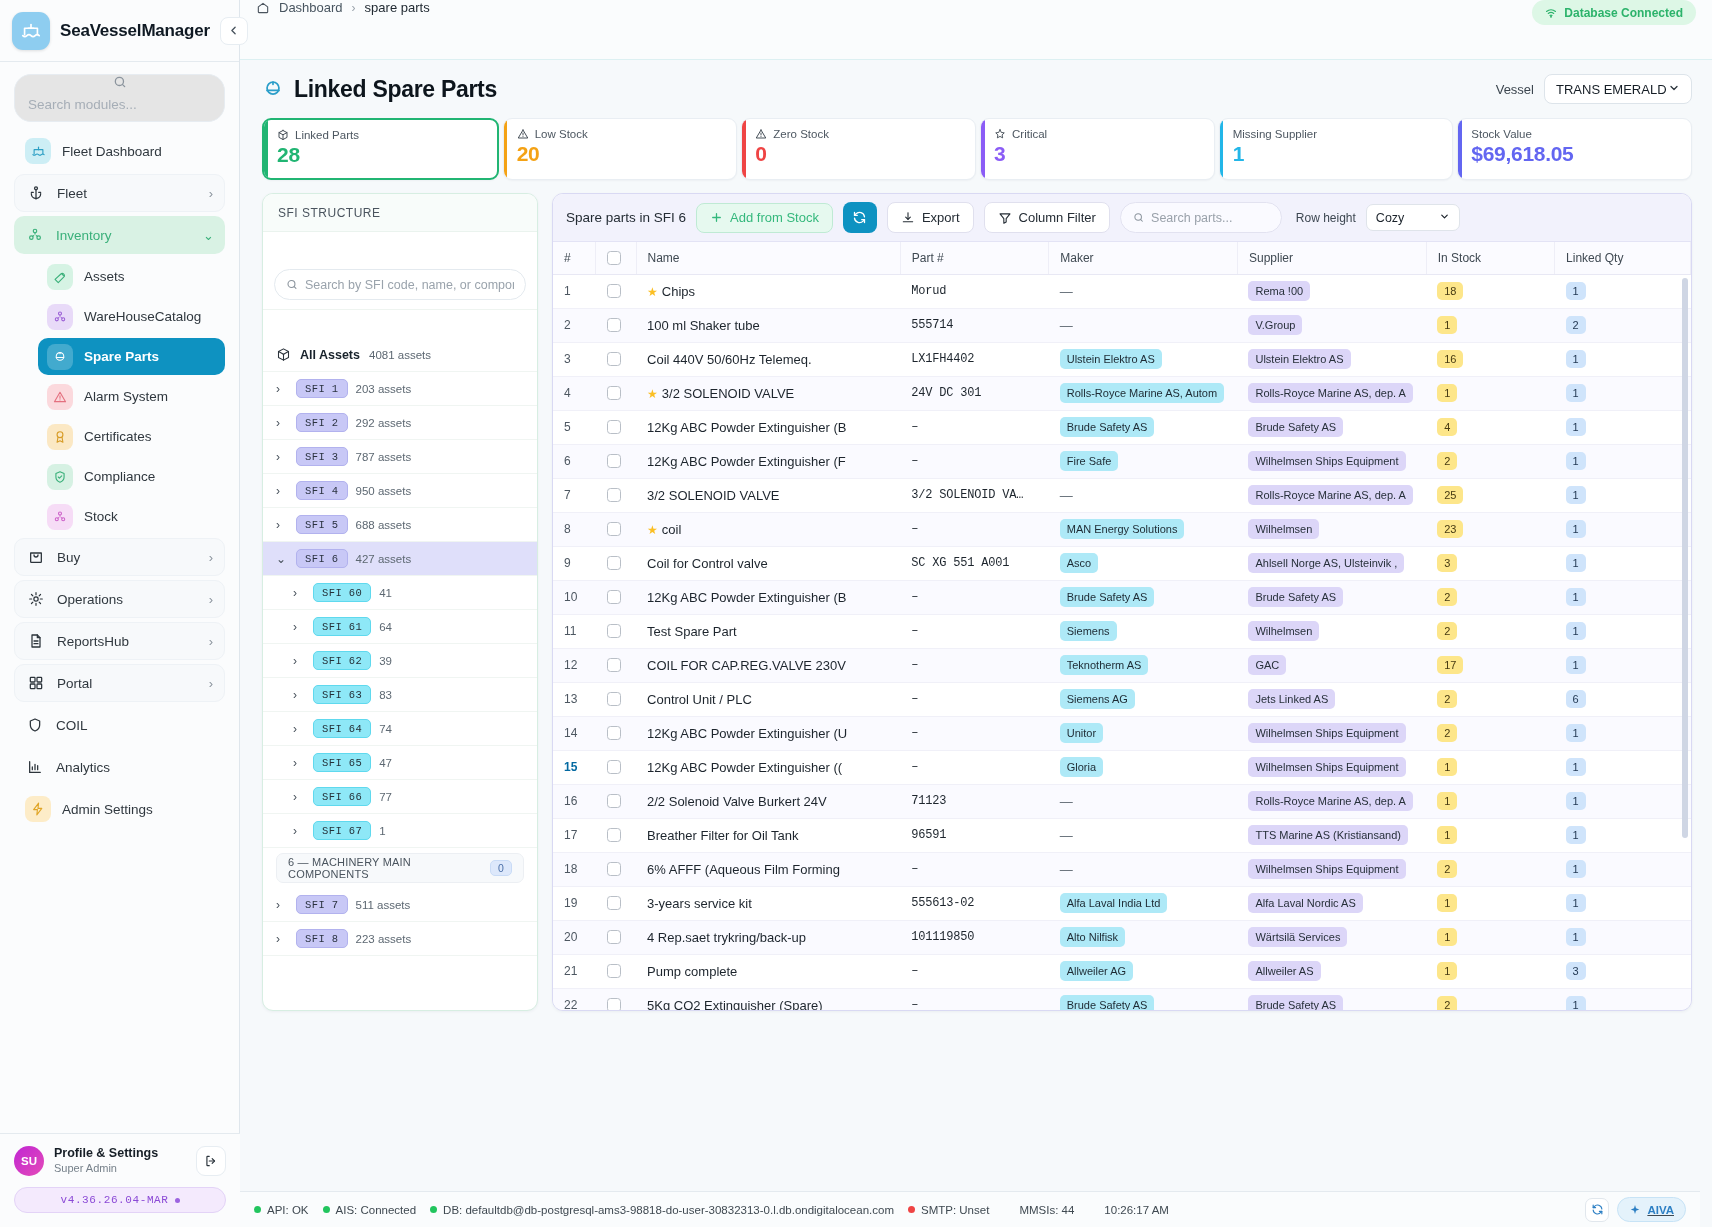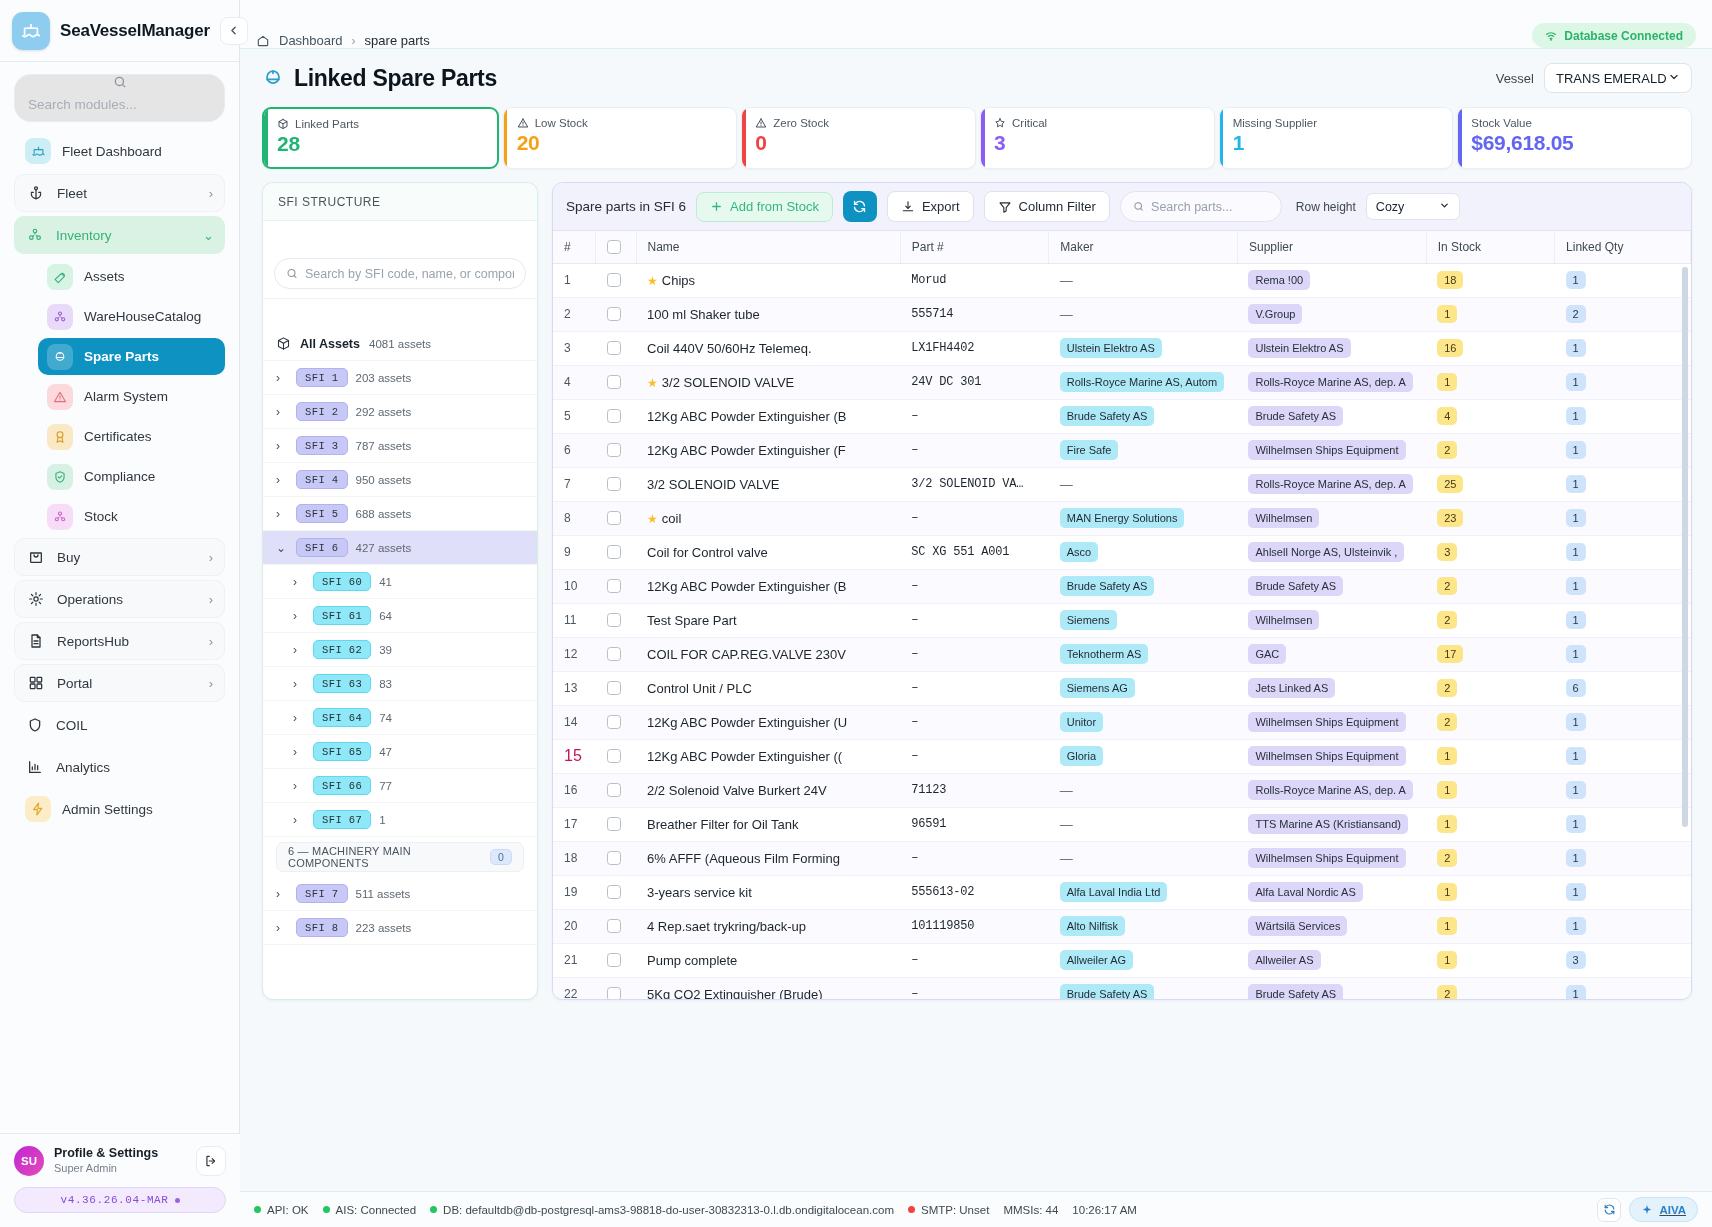--- a/index.html
+++ b/index.html
@@ -103,21 +103,21 @@
     background: #f4eafd; border: 1px solid #e3d3f7;
     display: flex; align-items: center; justify-content: center; gap: 6px;
     font-family: "Liberation Mono", monospace;
     font-size: 11px; color: #8b49d6; letter-spacing: .6px;
   }
   .vdot { width: 5px; height: 5px; border-radius: 50%; background: #9c63e0; }
 
   
   .main { flex: 1; display: flex; flex-direction: column; background: #f6f9fb; }
   .topbar {
-    height: 49px; display: flex; align-items: flex-end;
+    height: 60px; display: flex; align-items: flex-start;
     padding: 0 16px; border-bottom: 1px solid #dcf0f2; background: #fafcfd;
   }
   .crumb { display: flex; align-items: center; gap: 9px; font-size: 13px; color: #485560; }
   .crumb .sep { color: #9aa3ab; font-size: 12px; }
   .crumb .cur { color: #222b33; }
   .db-pill {
     margin-left: auto; height: 25px; border-radius: 13px;
     background: #ddf7e6; display: flex; align-items: center; gap: 7px;
     padding: 0 13px; font-size: 12px; color: #2cb36b; font-weight: bold;
   }
@@ -296,23 +296,23 @@
     display: inline-block; background: #cfe4fb; color: #1f3550;
     font-size: 11px; padding: 3px 7px; border-radius: 5px; min-width: 20px; text-align: center;
   }
   .vscroll {
     position: absolute; right: 3px; top: 36px; width: 6px; height: 560px;
     background: #cfd6e4; border-radius: 3px;
   }
 
   
   .statusbar {
-    position: absolute; left: 240px; right: 0; bottom: 0; height: 36px;
+    position: absolute; left: 240px; right: 12px; bottom: 0; height: 36px;
     background: #fafcfd; border-top: 1px solid #e4eaef;
-    display: flex; align-items: center; gap: 14px;
+    display: flex; align-items: center; gap: 30px;
     padding: 0 14px; font-size: 11.5px; color: #3f4951;
   }
   .st-item { display: flex; align-items: center; gap: 6px; white-space: nowrap; }
   .st-dot { width: 7px; height: 7px; border-radius: 50%; flex: none; }
   .aiva {
     margin-left: auto; display: flex; align-items: center; gap: 8px; text-decoration: underline;
   }
   .aiva-pill {
     height: 25px; border-radius: 13px; background: #e4f2fb;
     border: 1px solid #c7e3f6; color: #2c7fc4;
@@ -1017,21 +1017,21 @@
                       <span class="cb"></span>
                     </td>
                     <td><span>12Kg ABC Powder Extinguisher (U</span></td>
                     <td class=" mono">–</td>
                     <td><span class="tag tag-maker">Unitor</span></td>
                     <td><span class="tag tag-sup">Wilhelmsen Ships Equipment</span></td>
                     <td><span class="badge-stock">2</span></td>
                     <td><span class="badge-qty">1</span></td>
                   </tr>
                   <tr>
-                    <td style="color: #be185d; font-size: 16px;">15</td>
+                    <td style="color: #0369a1; font-size: 12px; font-weight: bold;">15</td>
                     <td>
                       <span class="cb"></span>
                     </td>
                     <td><span>12Kg ABC Powder Extinguisher ((</span></td>
                     <td class=" mono">–</td>
                     <td><span class="tag tag-maker">Gloria</span></td>
                     <td><span class="tag tag-sup">Wilhelmsen Ships Equipment</span></td>
                     <td><span class="badge-stock">1</span></td>
                     <td><span class="badge-qty">1</span></td>
                   </tr>
@@ -1105,21 +1105,21 @@
                     <td><span class="tag tag-maker">Allweiler AG</span></td>
                     <td><span class="tag tag-sup">Allweiler AS</span></td>
                     <td><span class="badge-stock">1</span></td>
                     <td><span class="badge-qty">3</span></td>
                   </tr>
                   <tr>
                     <td style="color: rgb(77, 87, 97); font-size: 12px;">22</td>
                     <td>
                       <span class="cb"></span>
                     </td>
-                    <td><span>5Kg CO2 Extinguisher (Brude)</span></td>
+                    <td><span>5Kg CO2 Extinguisher (Spare)</span></td>
                     <td class=" mono">–</td>
                     <td><span class="tag tag-maker">Brude Safety AS</span></td>
                     <td><span class="tag tag-sup">Brude Safety AS</span></td>
                     <td><span class="badge-stock">2</span></td>
                     <td><span class="badge-qty">1</span></td>
                   </tr>
                 </tbody>
             </table>
             <div class="vscroll"></div>
           </div>

